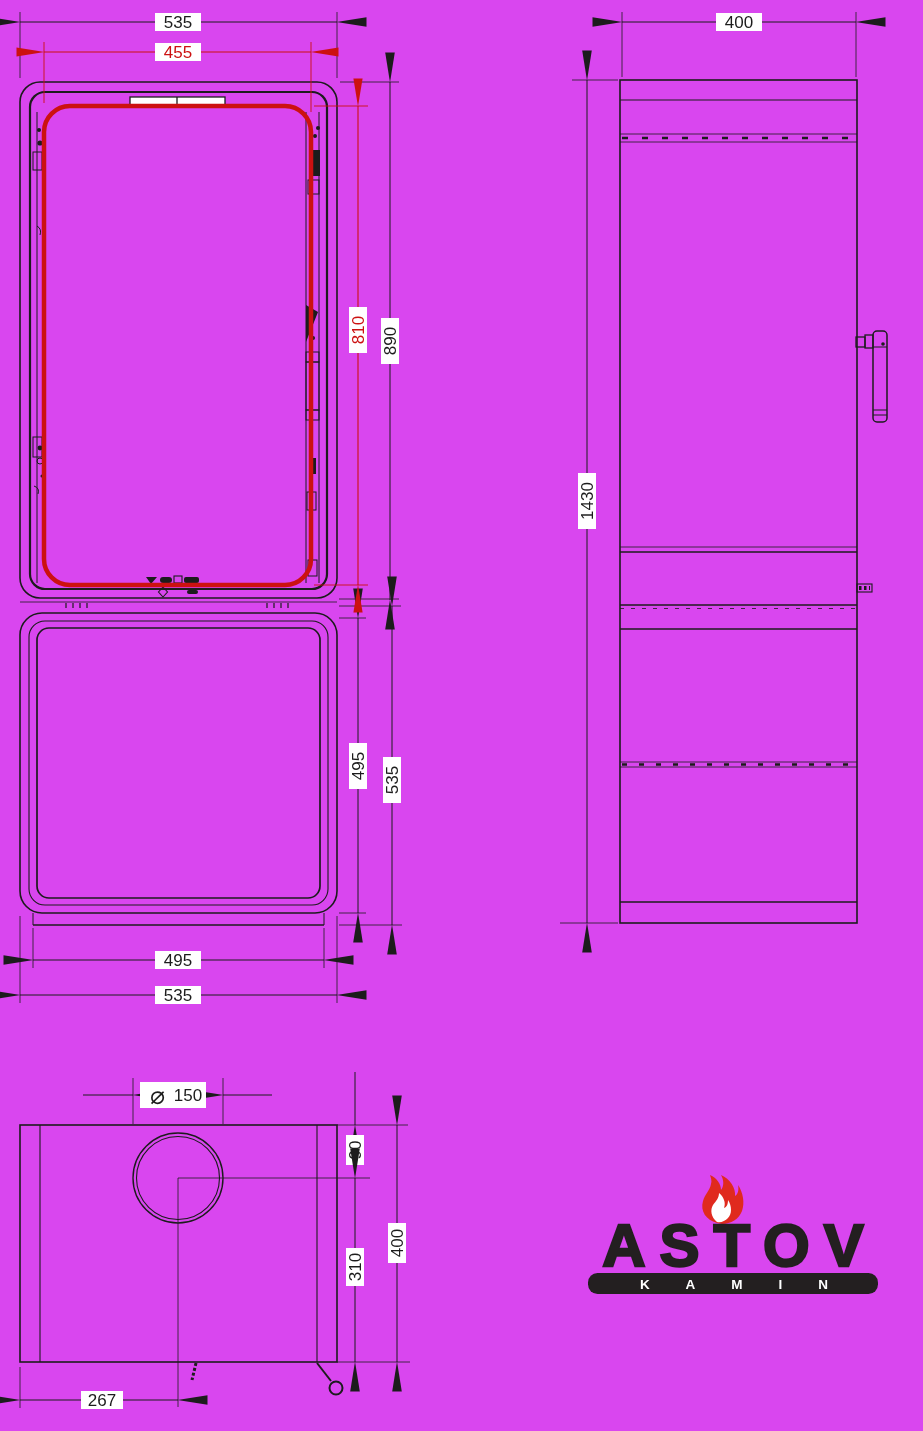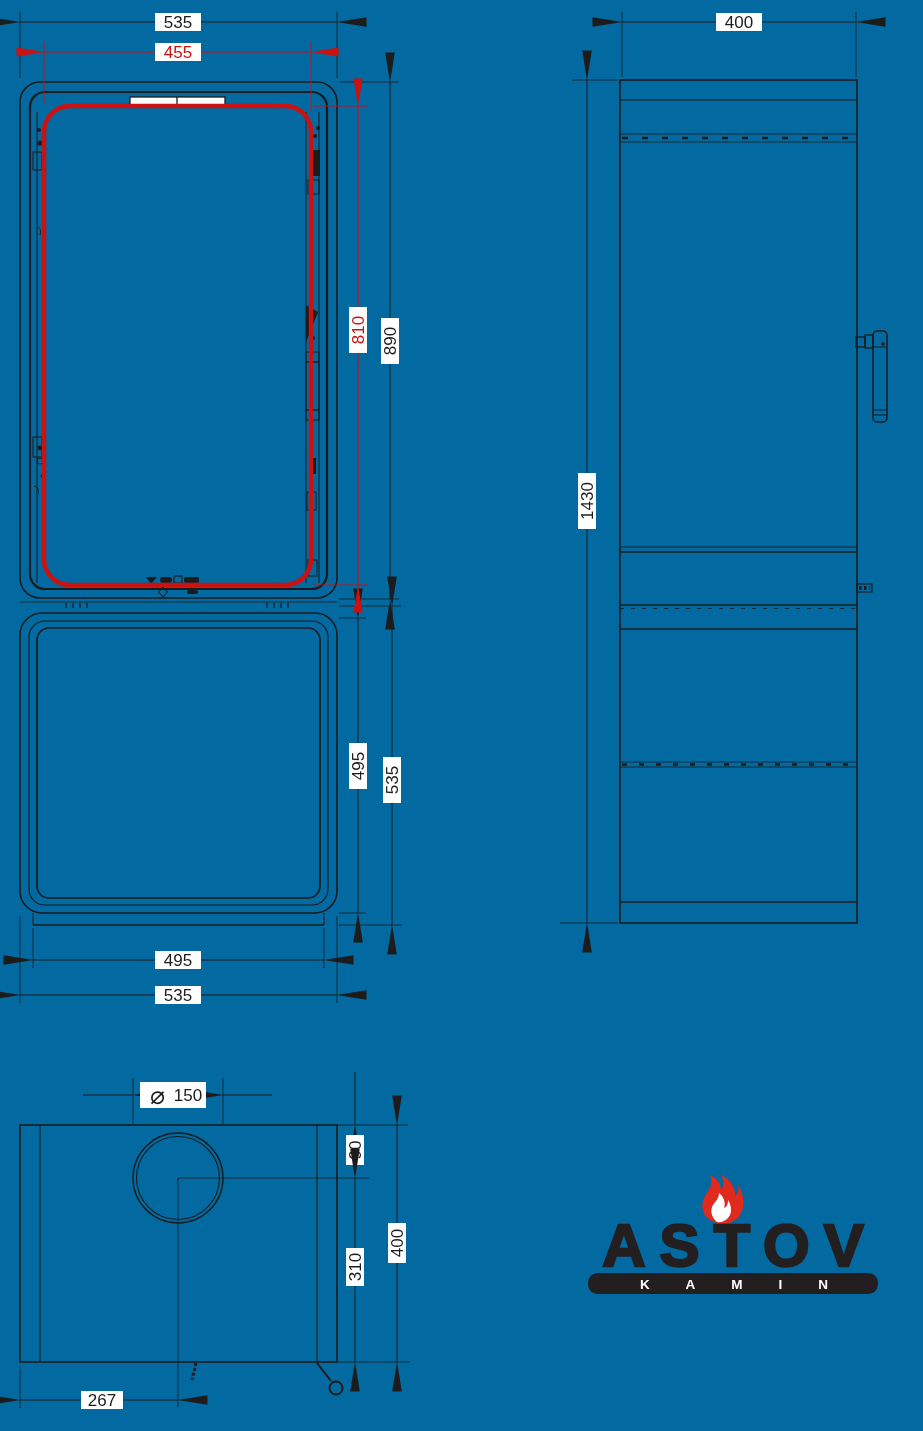--- a/index.html
+++ b/index.html
@@ -1,16 +1,16 @@
 <!DOCTYPE html>
 <html><head>
 <meta charset="utf-8">
 <style>
   html,body{margin:0;padding:0;background:#ffffff;}
-  .page{position:relative;width:923px;height:1431px;background:#0369a1;overflow:hidden;
+  .page{position:relative;width:923px;height:1431px;background:#d946ef;overflow:hidden;
         font-family:"Liberation Sans","DejaVu Sans",sans-serif;}
   svg{position:absolute;left:0;top:0;}
   .dimtxt{font-family:"Liberation Sans","DejaVu Sans",sans-serif;font-size:17px;fill:#1c1c1c;}
   .dimtxt-red{font-family:"Liberation Sans","DejaVu Sans",sans-serif;font-size:17px;fill:#cc1111;}
   .diasym{font-family:"DejaVu Sans","Liberation Sans",sans-serif;font-size:25px;font-style:italic;fill:#1c1c1c;}
   .brand{font-family:"Liberation Sans","DejaVu Sans",sans-serif;font-size:60px;font-weight:bold;letter-spacing:14px;}
   .brandsub{font-family:"Liberation Sans","DejaVu Sans",sans-serif;font-size:13.5px;font-weight:bold;letter-spacing:36px;fill:#ffffff;}
 </style>
 </head>
 <body>

